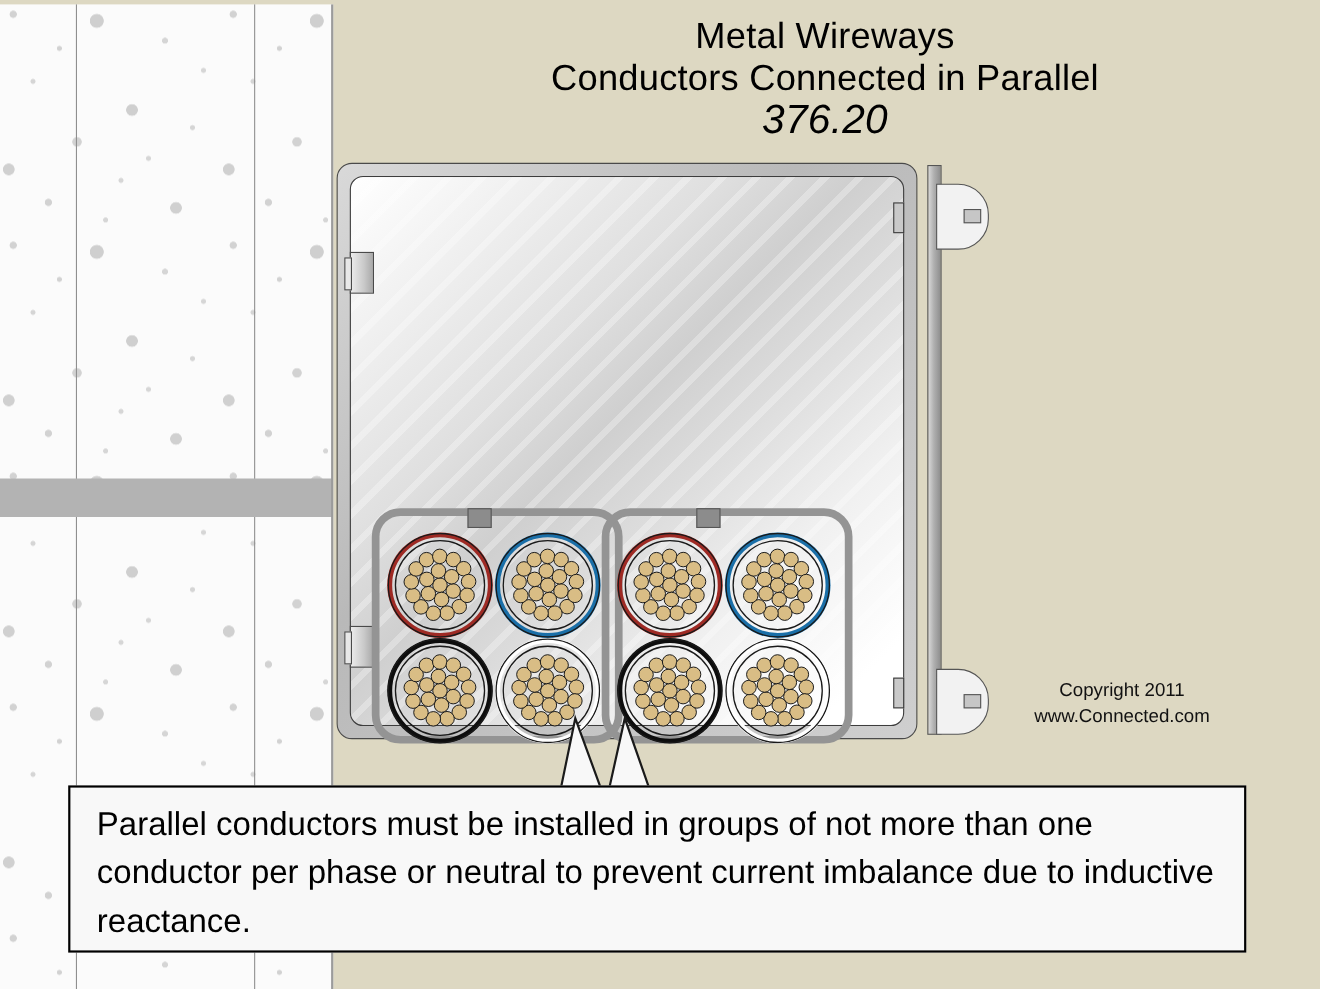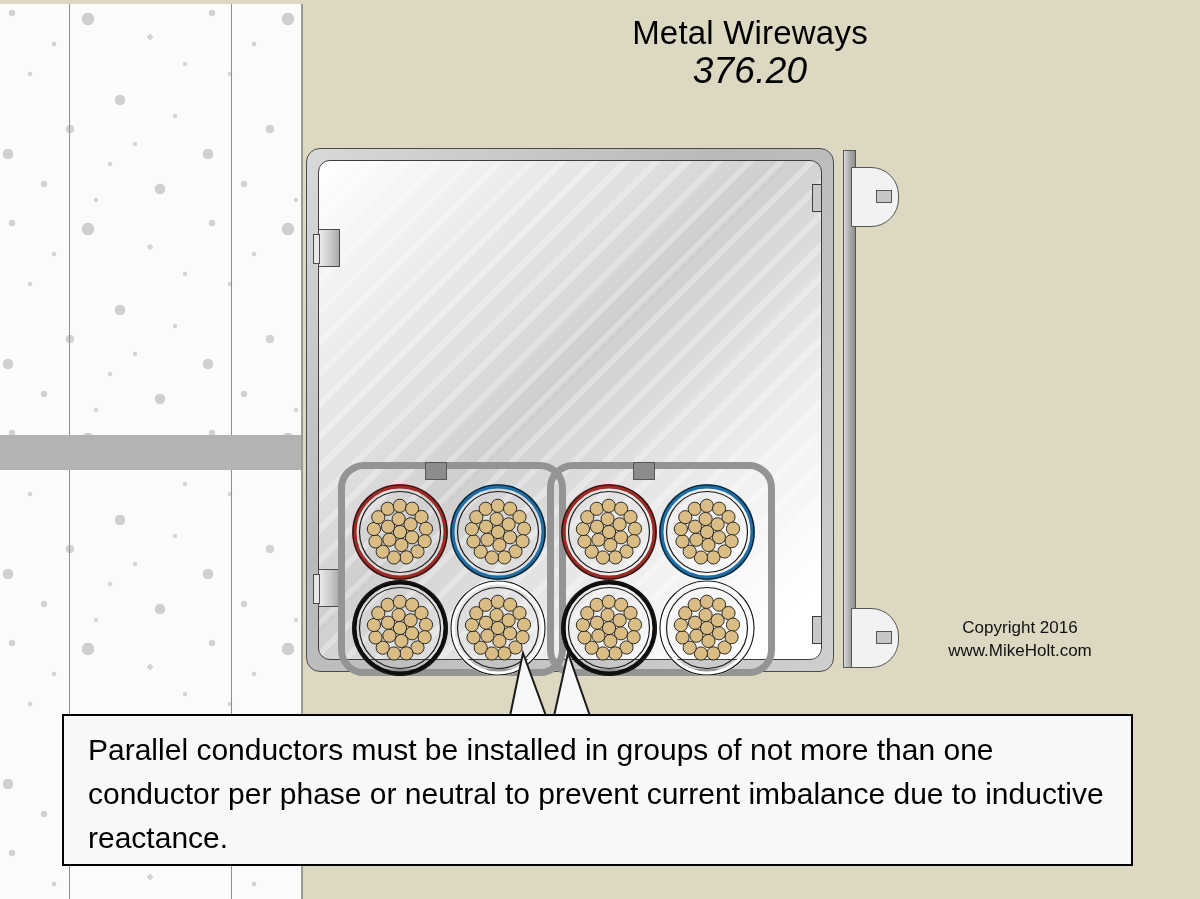--- a/index.html
+++ b/index.html
@@ -109,26 +109,27 @@
 <div id="stage">
 
   <div class="abs" id="wall"></div>
   <div class="abs stud-line" id="stud-a"></div>
   <div class="abs stud-line" id="stud-b"></div>
   <div class="abs" id="h-beam"></div>
   <div class="abs" id="wall-edge"></div>
 
   <div class="abs" id="title-block">
     <div class="tline">Metal Wireways</div>
+    <div class="tline">Conductors Connected in Parallel</div>
     <div class="tline it">376.20</div>
   </div>
 
   <div class="abs" id="copyright">
-    <div>Copyright 2016</div>
-    <div>www.MikeHolt.com</div>
+    <div>Copyright 2011</div>
+    <div>www.Connected.com</div>
   </div>
 
   <div class="abs" id="hinge-bar"></div>
   <div class="abs knuckle" id="knuckle-top">
     <div class="knuckle-notch"></div>
   </div>
   <div class="abs knuckle" id="knuckle-bot">
     <div class="knuckle-notch"></div>
   </div>
 

